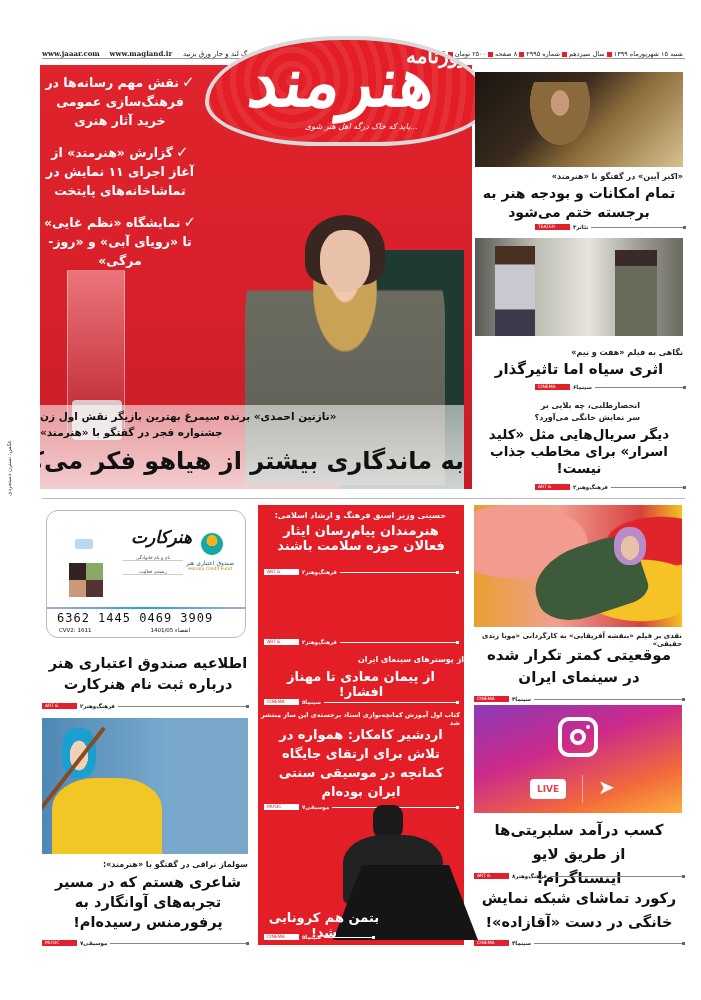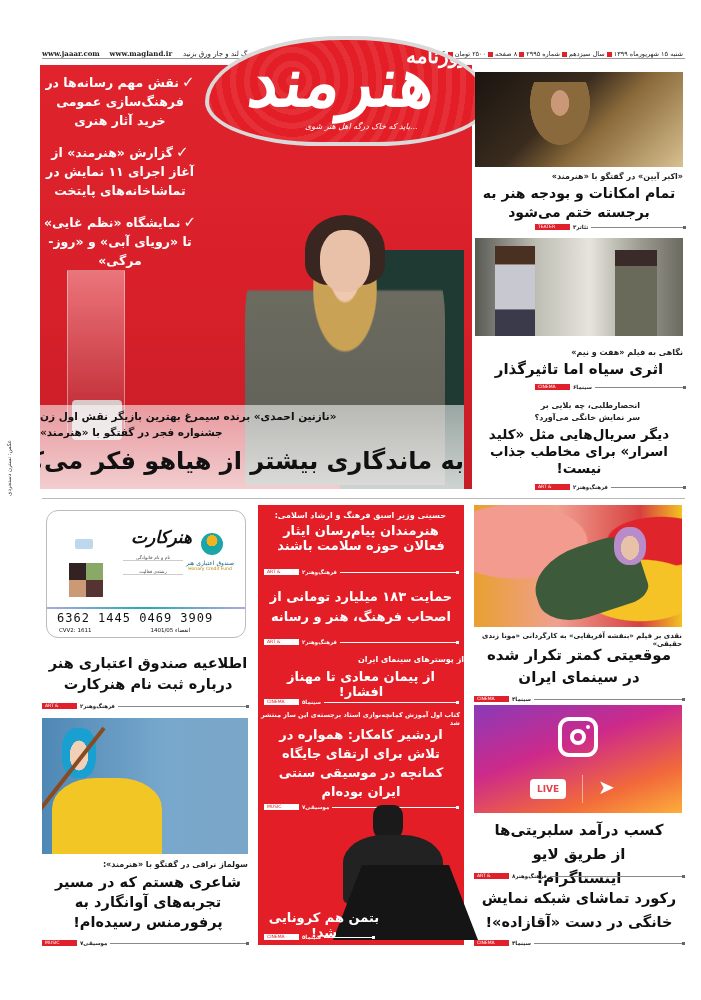--- a/index.html
+++ b/index.html
@@ -181,21 +181,20 @@
 </div>
 
 <div class="redcol">
   <div class="abs kicker" style="left:0;top:6px;width:188px">حسینی وزیر اسبق فرهنگ و ارشاد اسلامی:</div>
   <div class="abs headline" style="left:6px;top:18px;width:194px;font-size:13px;line-height:15px">هنرمندان پیام‌رسان ایثار فعالان حوزه سلامت باشند</div>
   <div class="secline w" style="left:6px;top:63px;width:194px;direction:ltr">
     <span class="lbl">ART &amp; CULTURE</span>
     <span class="pg">فرهنگ‌وهنر۲</span>
     <span class="rule"></span>
   </div>
-  <div class="abs headline" style="left:6px;top:82px;width:194px;font-size:13px;line-height:20px">حمایت ۱۸۳ میلیارد تومانی از اصحاب فرهنگ، هنر و رسانه</div>
   <div class="secline w" style="left:6px;top:133px;width:194px;direction:ltr">
     <span class="lbl">ART &amp; CULTURE</span>
     <span class="pg">فرهنگ‌وهنر۲</span>
     <span class="rule"></span>
   </div>
   <div class="abs kicker" style="left:0;top:150px;width:206px">از پوسترهای سینمای ایران</div>
   <div class="abs headline" style="left:6px;top:164px;width:194px;font-size:13px">از پیمان معادی تا مهناز افشار!</div>
   <div class="secline w" style="left:6px;top:193px;width:194px;direction:ltr">
     <span class="lbl">CINEMA</span>
     <span class="pg">سینما۵</span>

